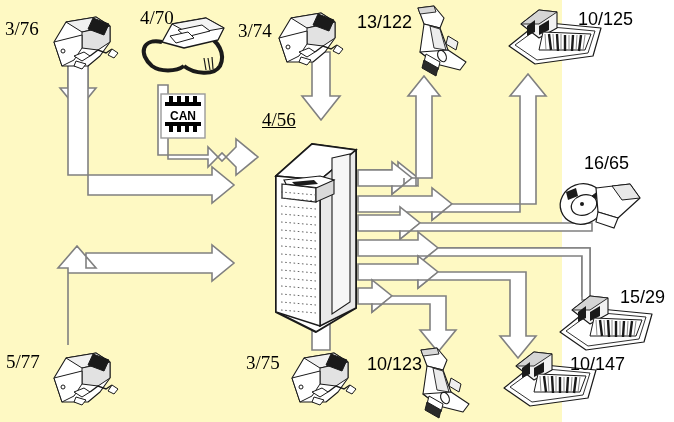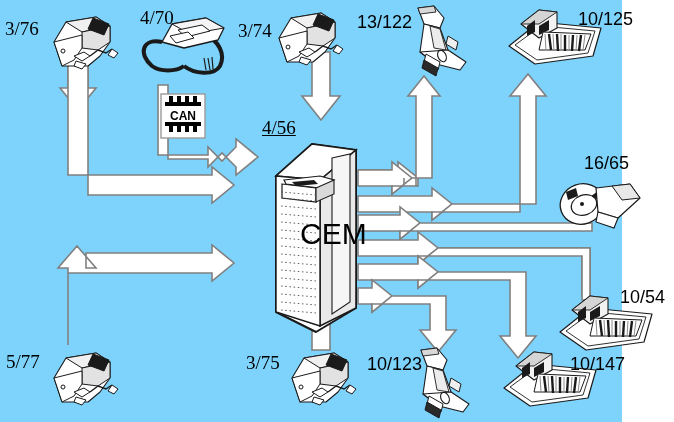--- a/index.html
+++ b/index.html
@@ -4,22 +4,22 @@
 <title>CEM Wiring Block Diagram</title>
 <style>
   html,body{margin:0;padding:0;background:#ffffff;}
   body{
     font-family:"Liberation Serif", serif;
     width:674px;height:422px;
     overflow:hidden;
   }
   #diagram{
     position:relative;
-    width:622px;height:422px;
-    background:#7dd3fc;
+    width:562px;height:422px;
+    background:#fef9c3;
   }
   #diagram svg{position:absolute;left:0;top:0;}
   .lbl{
     position:absolute;
     white-space:nowrap;
     color:#000000;
     line-height:1;
     user-select:none;
   }
   .lbl-serif{font-family:"Liberation Serif", serif;font-size:19px;}
@@ -364,30 +364,29 @@
   <div class="lbl lbl-serif" style="left:5px;top:19px;">3/76</div>
 
   <div class="lbl lbl-serif" style="left:140px;top:8px;">4/70</div>
 
   <div class="lbl lbl-serif" style="left:238px;top:21px;text-align:right;">3/74</div>
 
   <div class="lbl lbl-sans" style="left:357px;top:13px;">13/122</div>
 
   <div class="lbl lbl-sans" style="left:578px;top:10px;">10/125</div>
 
-  <div class="lbl lbl-serif" style="left:262px;top:118px;text-decoration:underline;">4/56</div>
+  <div class="lbl lbl-serif" style="left:262px;top:110px;text-decoration:underline;">4/56</div>
 
   <div class="lbl lbl-sans" style="left:584px;top:154px;">16/65</div>
 
-  <div class="lbl lbl-sans" style="left:620px;top:288px;">10/54</div>
+  <div class="lbl lbl-sans" style="left:620px;top:288px;">15/29</div>
 
   <div class="lbl lbl-serif" style="left:6px;top:352px;">5/77</div>
 
   <div class="lbl lbl-serif" style="left:246px;top:353px;">3/75</div>
 
   <div class="lbl lbl-sans" style="left:367px;top:355px;">10/123</div>
 
   <div class="lbl lbl-sans" style="left:570px;top:355px;">10/147</div>
 
 
-  <div class="lbl lbl-cem" style="left:300px;top:219px;">CEM</div>
 
 </div>
 
 </body></html>

